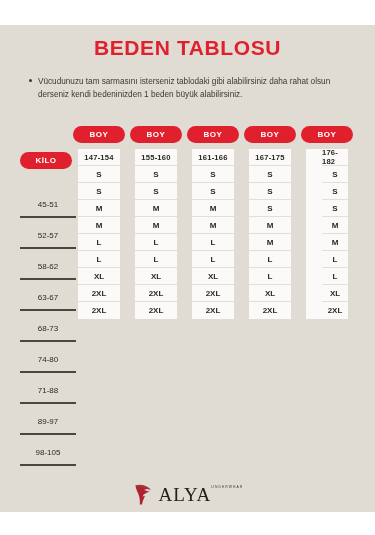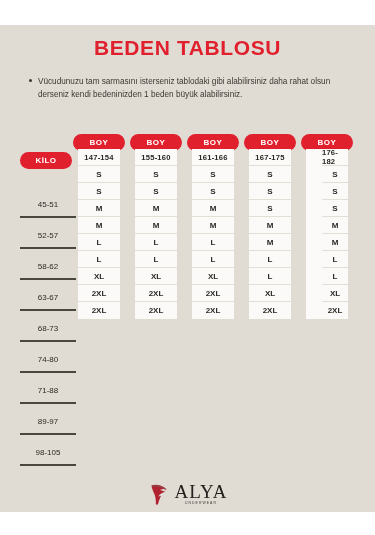--- a/index.html
+++ b/index.html
@@ -58,21 +58,21 @@
   
   .grid {
     position: absolute;
     left: 0;
     top: 126px;
     width: 375px;
     height: 340px;
   }
   .pill-row {
     position: absolute;
-    left: 0; top: 8px;
+    left: 0; top: 0;
     width: 336px; height: 20px;
   }
   .pill {
     position: absolute;
     top: 0;
     width: 52px;
     height: 17px;
     border-radius: 9px;
     background: #e1202e;
     color: #fff;
@@ -153,21 +153,21 @@
     position: absolute;
     left: 0;
     top: 478px;
     width: 375px;
     height: 32px;
     display: flex;
     align-items: center;
     justify-content: center;
   }
   .logo-mark { width: 26px; height: 26px; margin-right: 1px; }
-  .logo-text { display: flex; flex-direction: column; line-height: 1; }
+  .logo-text { display: flex; line-height: 1; }
   .logo-name {
     font-family: "Liberation Serif", serif;
     font-size: 19px;
     letter-spacing: 1px;
     color: #23201d;
   }
   .logo-sub {
     font-size: 3.4px;
     letter-spacing: 1.1px;
     color: #3a3733;

